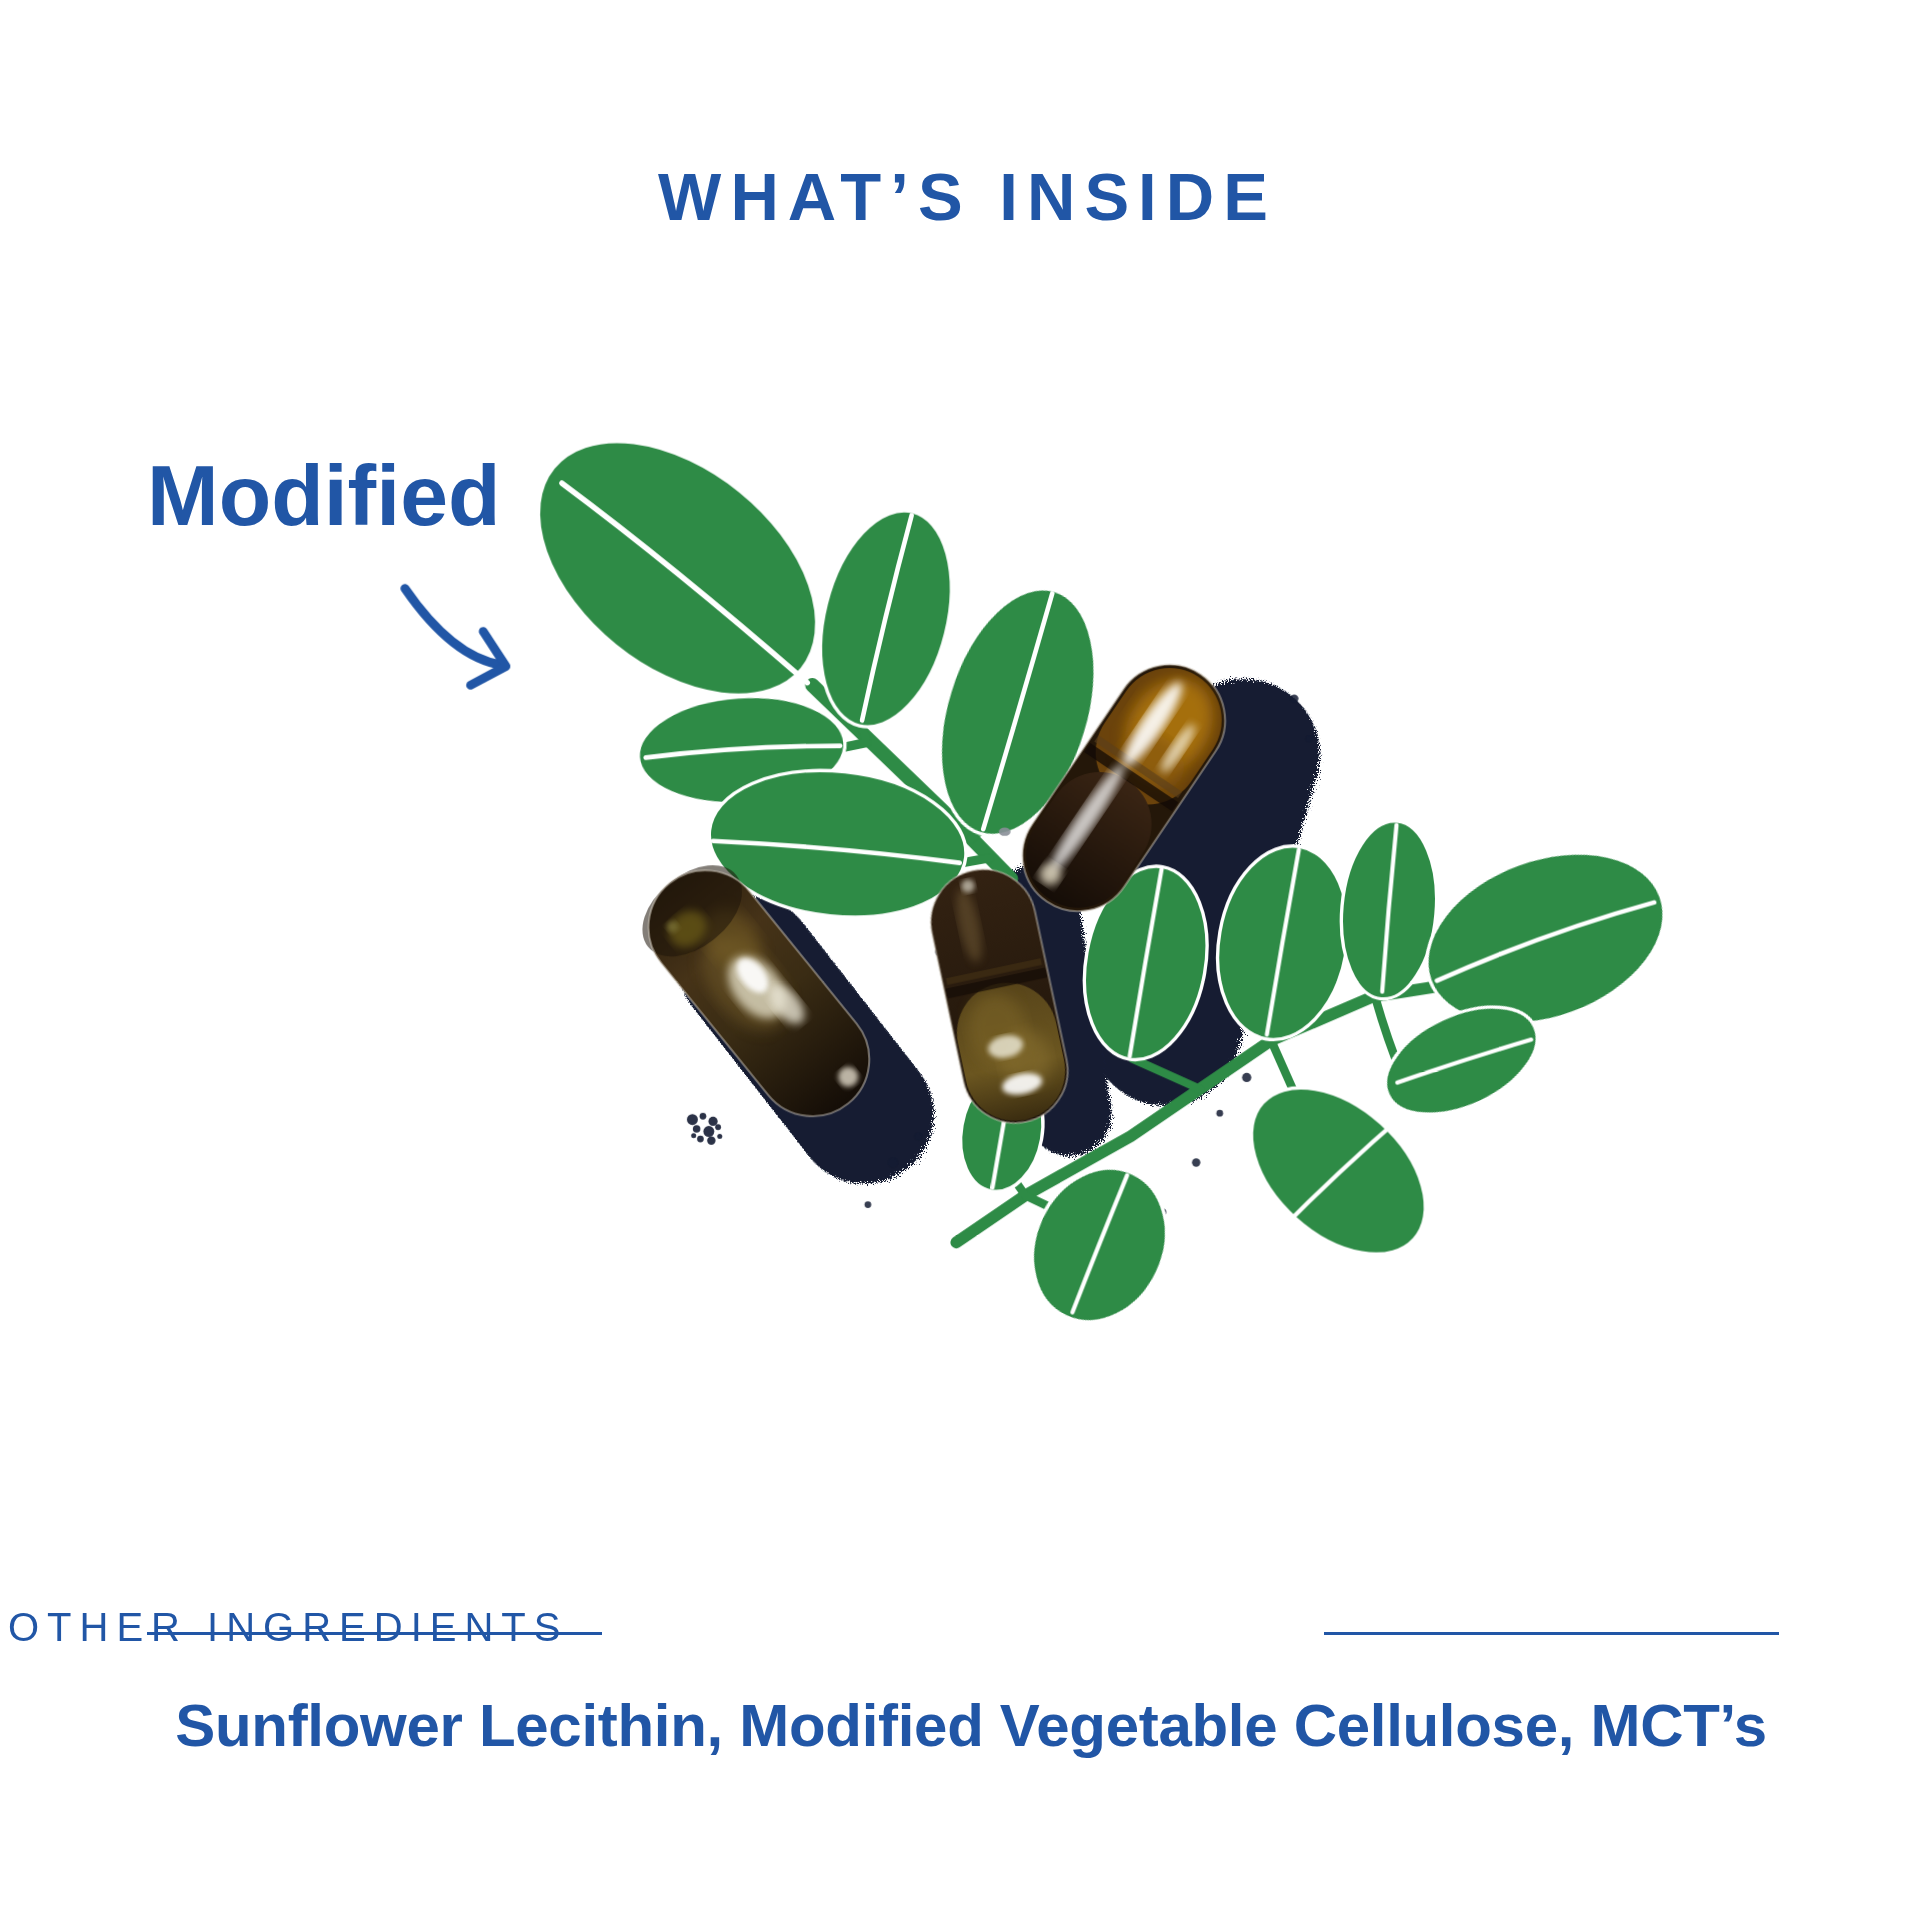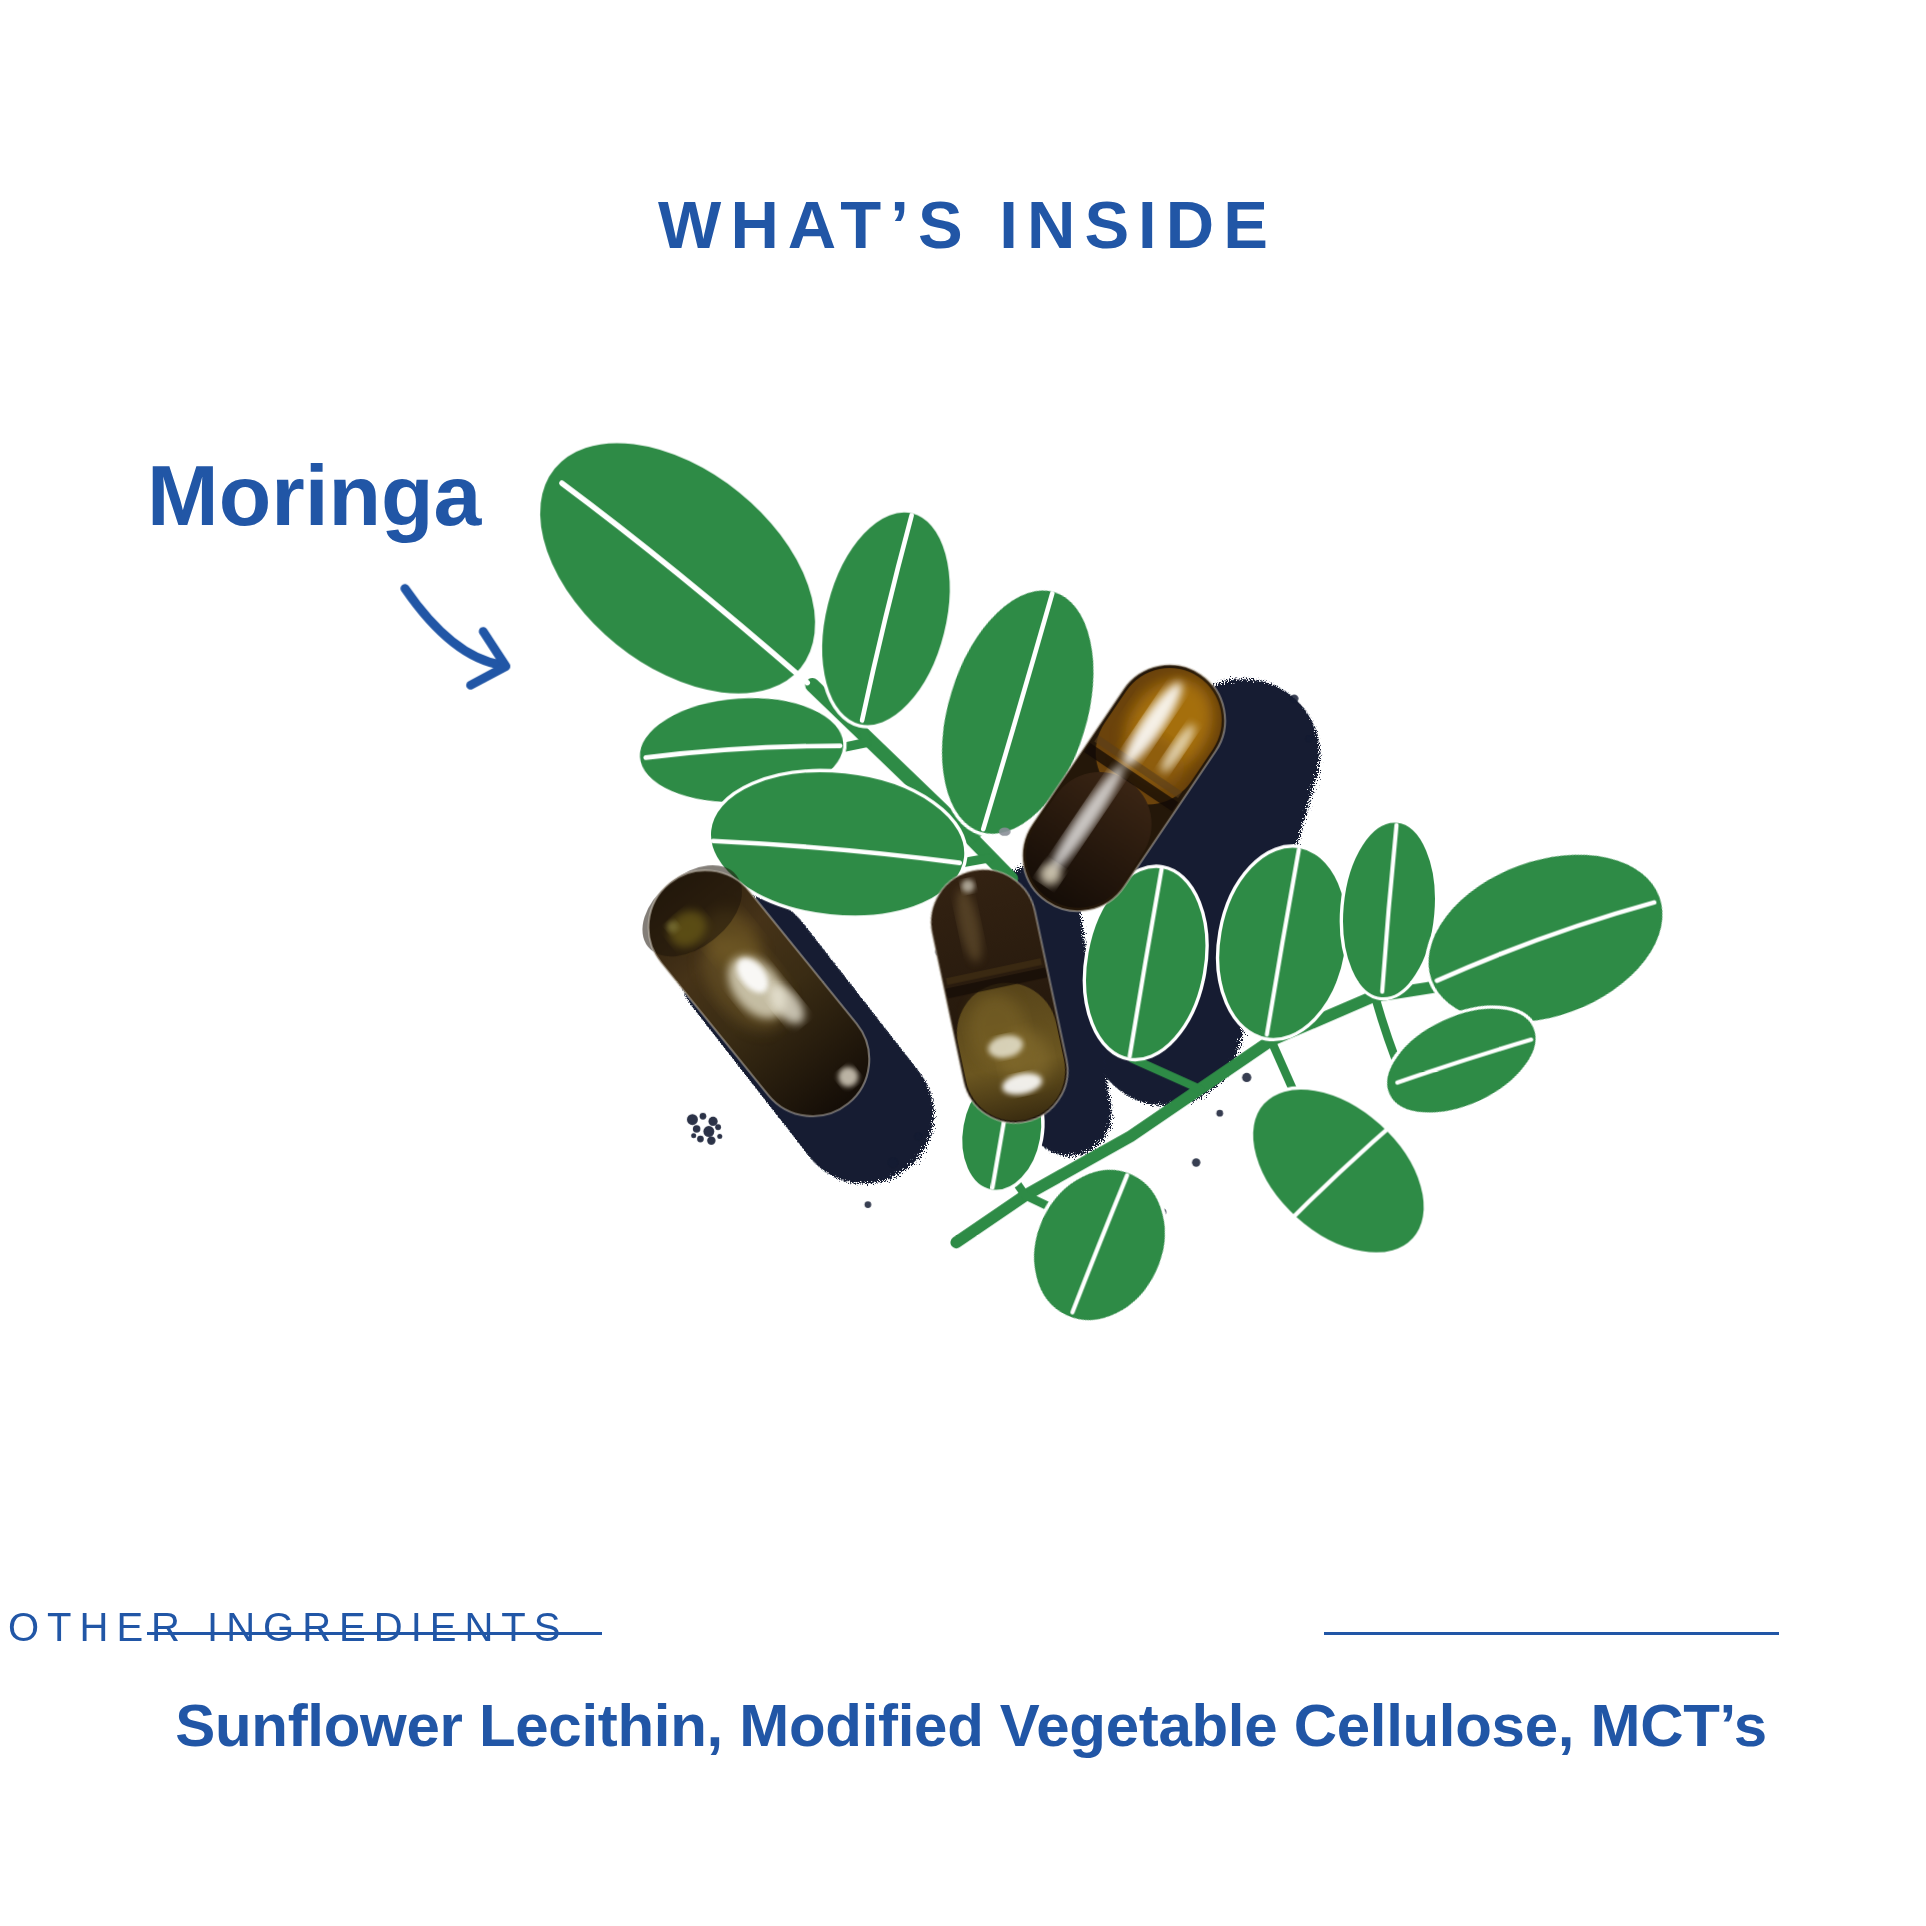--- a/index.html
+++ b/index.html
@@ -19,21 +19,20 @@
   .abs{position:absolute;}
   .page-title{
     top:163px;left:0;right:0;
     text-align:center;
     font-size:67px;
     font-weight:700;
     letter-spacing:0.135em;
     text-indent:0.135em;
     color:var(--blue);
     line-height:1;
-    margin-top:28px;
   }
   .callout{
     top:452px;left:147px;
     color:var(--blue);
     font-size:86px;
     font-weight:600;
     line-height:1.0;
   }
   .illustration{
     top:0;left:0;width:1926px;height:1926px;
@@ -70,21 +69,21 @@
   .shadow-shape{fill:var(--navy);}
   .speck{fill:var(--navy);}
   .arrow-stroke{stroke:var(--blue);fill:none;stroke-linecap:round;stroke-linejoin:round;}
 </style>
 </head>
 <body>
 
 <div class="abs page-title">WHAT’S INSIDE</div>
 
 <div class="abs callout">
-  <div>Moringa</div>
+  <div>Modified</div>
 </div>
 
 <svg class="abs illustration" viewBox="0 0 4576 4576" width="1926" height="1926" xmlns="http://www.w3.org/2000/svg">
   <defs>
     <filter id="rough" x="-20%" y="-20%" width="140%" height="140%">
       <feTurbulence type="fractalNoise" baseFrequency="0.35" numOctaves="2" result="n"></feTurbulence>
       <feDisplacementMap in="SourceGraphic" in2="n" scale="30"></feDisplacementMap>
     </filter>
     <filter id="b6">
         <feGaussianBlur stdDeviation="6"></feGaussianBlur>

